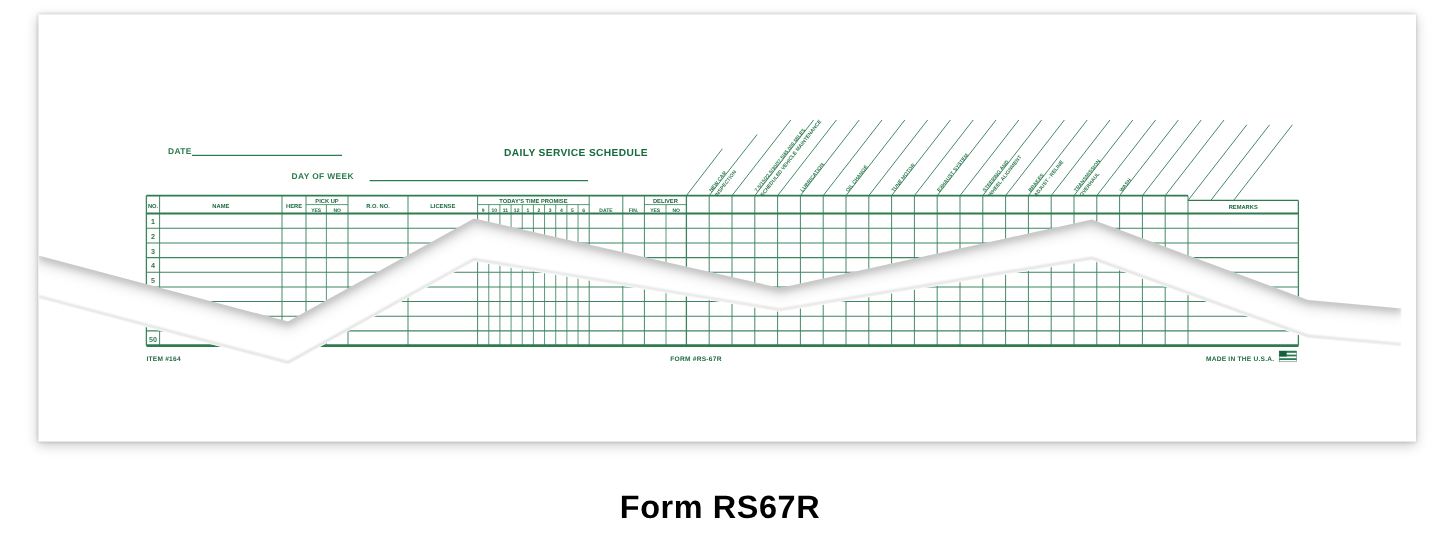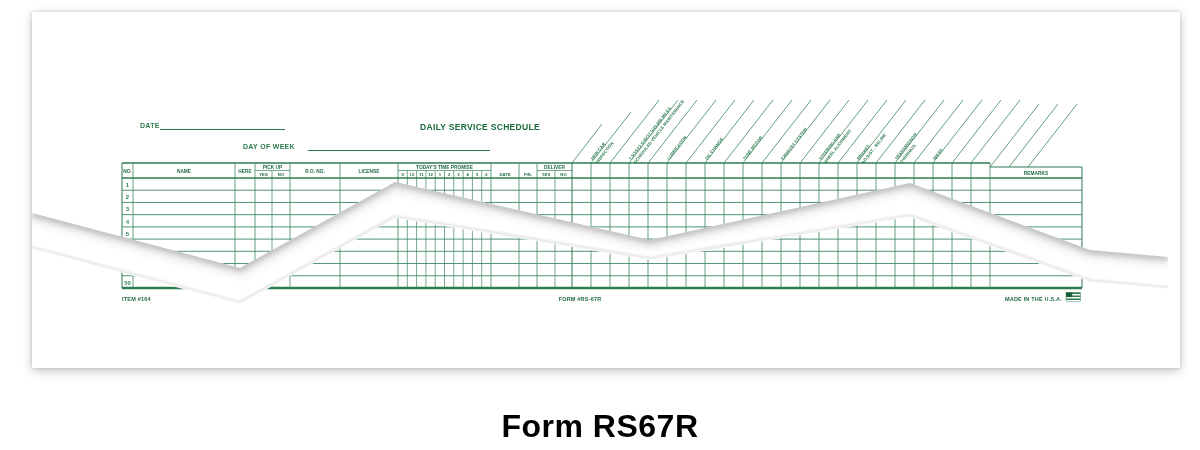--- a/index.html
+++ b/index.html
@@ -16,21 +16,21 @@
   text{fill:#2e7b50;}
   .big{font:700 8.5px "Liberation Sans",sans-serif;fill:#176b3c;letter-spacing:.3px;}
   .lab{font:700 7px "Liberation Sans",sans-serif;fill:#2e7b50;letter-spacing:.3px;}
   .h{font:700 4.8px "Liberation Sans",sans-serif;fill:#1f6b40;}
   .hs{font:700 4.2px "Liberation Sans",sans-serif;fill:#1f6b40;}
   .rn{font:700 6px "Liberation Sans",sans-serif;fill:#2e7b50;}
   .diag{font:700 4.3px "Liberation Sans",sans-serif;fill:#2e7b50;}
   .ft{font:700 5.5px "Liberation Sans",sans-serif;fill:#1f6b40;letter-spacing:.2px;}
   .caption{
     position:absolute;left:0;right:0;top:408px;text-align:center;
-    font-weight:700;font-size:32px;color:#000;letter-spacing:.5px;
+    font-weight:700;font-size:27px;color:#000;letter-spacing:.5px;
     font-family:"Liberation Sans",sans-serif;
   }
 </style>
 </head>
 <body>
 
 <div class="paper">
   <svg viewBox="0 0 1136 356" width="1136" height="356">
     <defs>
       <filter id="blurA" x="-20%" y="-20%" width="140%" height="140%">

